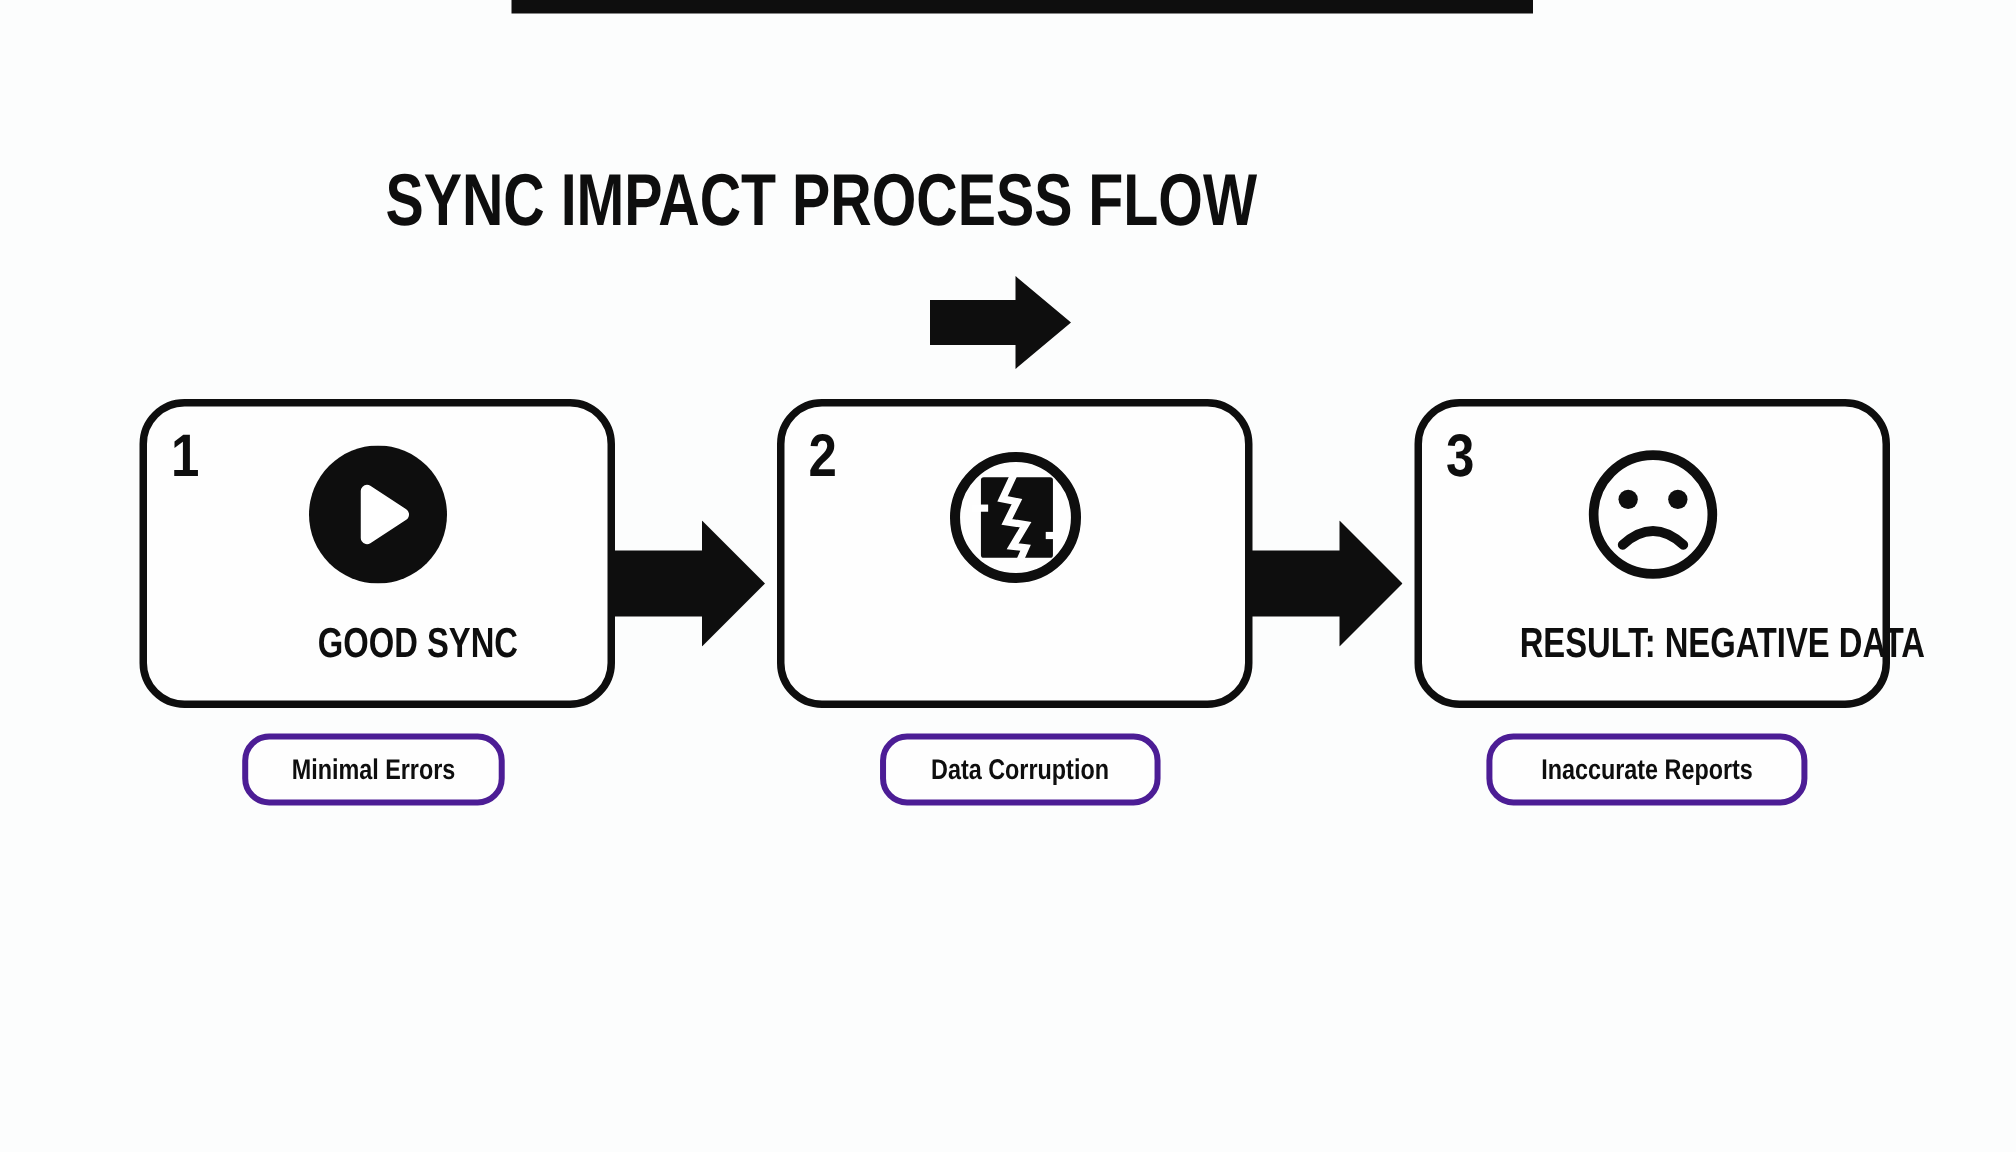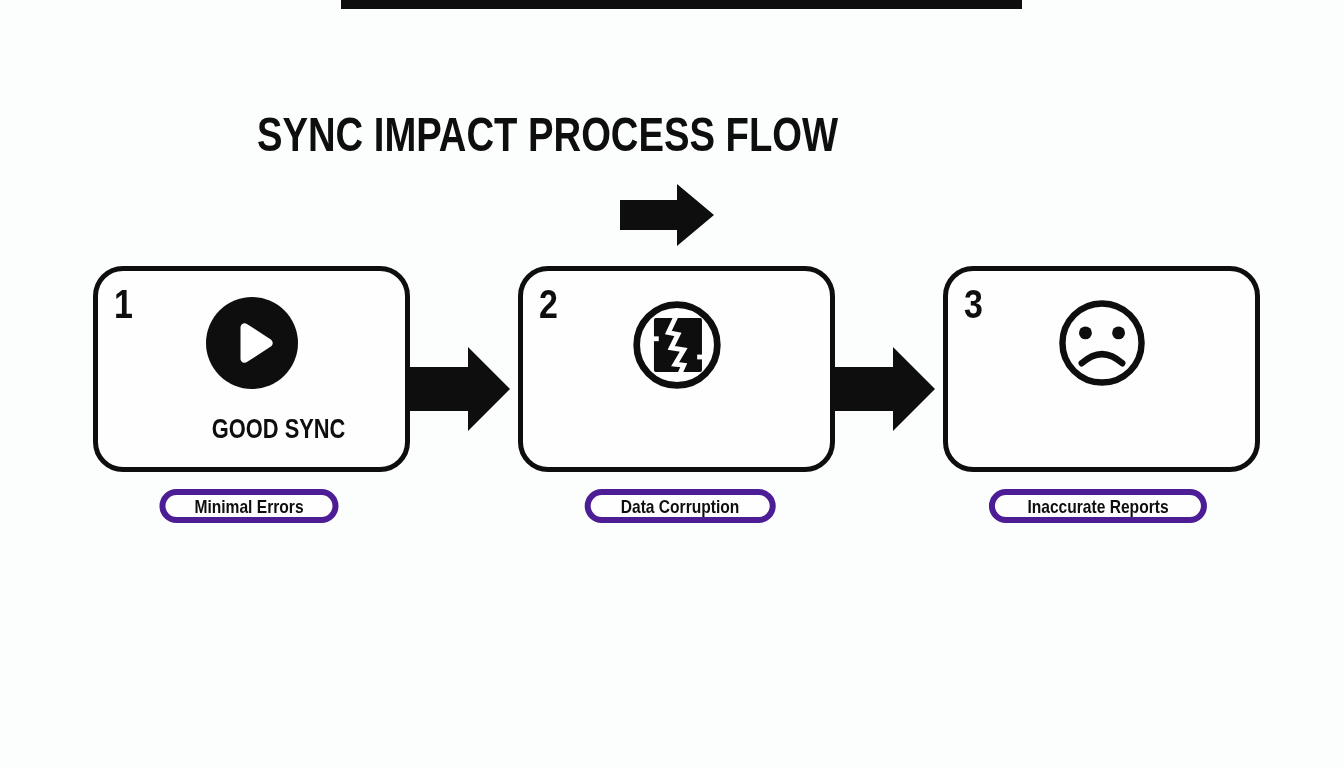--- a/index.html
+++ b/index.html
@@ -59,23 +59,23 @@
     margin-left:27px;
   }
   .step-label span{
     display:inline-block;
     font-size:28px;font-weight:700;line-height:1.1;
     transform:scaleX(0.78);transform-origin:center;
     white-space:nowrap;
   }
 
   .tag-pill{
-    position:absolute;top:489px;height:34px;
+    position:absolute;top:489px;height:48px;
     transform:translateX(-50%);
-    border:6px solid #4c1d95;border-radius:18px;
+    border:4px solid #4c1d95;border-radius:18px;
     background:#fefefe;box-sizing:border-box;
     display:flex;align-items:center;justify-content:center;
     padding:0 17px;
   }
   .pill-1{left:249px;}
   .pill-2{left:680px;}
   .pill-3{left:1098px;}
   .tag-pill span{
     display:inline-block;
     font-size:19px;font-weight:700;line-height:1;
@@ -141,20 +141,23 @@
   <div class="step-box box-3">
     <div class="step-number">3</div>
     <div class="step-icon">
       <svg width="92" height="92" viewBox="0 0 100 100">
         <circle cx="50" cy="50" r="43" fill="none" stroke="#0e0e0e" stroke-width="7"></circle>
         <circle cx="32" cy="39" r="7" fill="#0e0e0e"></circle>
         <circle cx="68" cy="39" r="7" fill="#0e0e0e"></circle>
         <path d="M28,72 Q50,52 72,72" fill="none" stroke="#0e0e0e" stroke-width="7" stroke-linecap="round"></path>
       </svg>
     </div>
+    <div class="step-label">
+      <span>RESULT: NEGATIVE DATA</span>
+    </div>
   </div>
 
   <div class="tag-pill pill-1">
     <span>Minimal Errors</span>
   </div>
   <div class="tag-pill pill-3">
     <span>Inaccurate Reports</span>
   </div>
   <div class="tag-pill pill-2">
     <span>Data Corruption</span>

